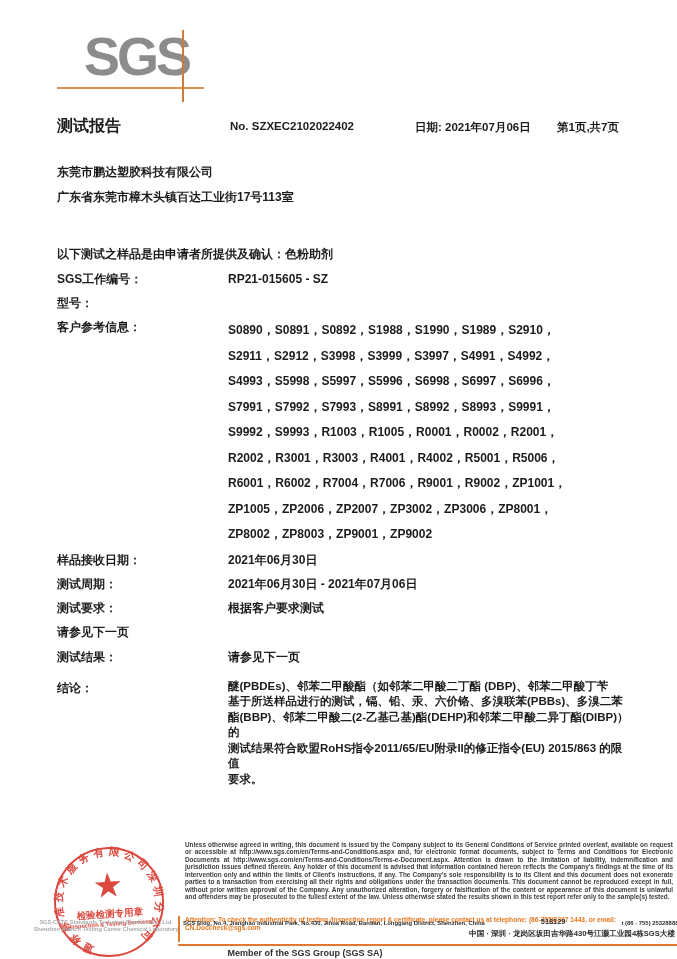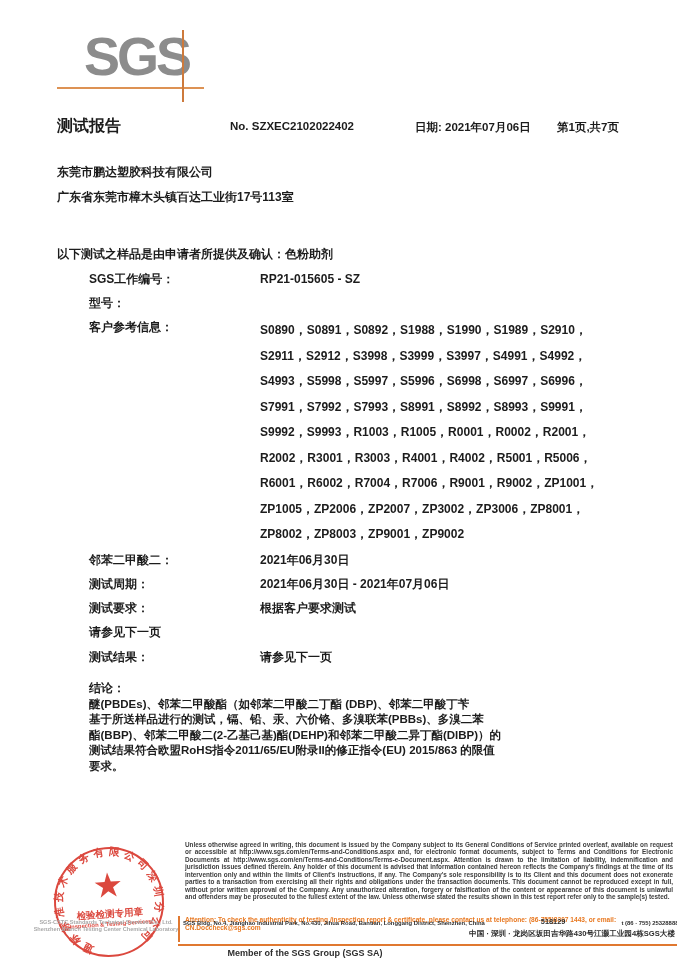--- a/index.html
+++ b/index.html
@@ -26,29 +26,29 @@
   .hdr-page{left:557px;font-size:11.5px;}
 
   
   .company{left:57px;top:160px;font-size:12px;font-weight:bold;line-height:25px;}
 
   
   .intro{left:57px;top:246px;font-size:12px;font-weight:bold;}
 
   
   .fields{left:57px;top:270px;width:575px;font-size:12px;font-weight:bold;}
-  .field-row{display:flex;margin-bottom:6px;margin-left:32px;}
+  .field-row{display:flex;margin-bottom:6px;}
   .field-label{width:171px;flex:none;line-height:18px;}
   .field-lines{flex:1;}
   .field-line{line-height:18px;}
   .f-client_ref .field-line{line-height:25.5px;}
   .f-client_ref{margin-bottom:3px;}
   .f-test_method{margin-bottom:7px;}
   .f-test_result{margin-bottom:7px;justify-content:space-between;}
-  .f-conclusion{margin-top:13px;flex-direction:column;}
+  .f-conclusion{margin-top:13px;}
   .f-conclusion .field-line{line-height:15.5px;font-size:11.5px;}
   .f-conclusion .field-lines{max-width:450px;}
 
   
   .legal{
     left:185px;top:841px;width:488px;font-size:6.4px;line-height:7.45px;
     font-weight:bold;color:#3d3d3d;text-align:justify;
   }
   .attention{
     left:185px;top:916px;width:488px;font-size:6.6px;line-height:7.5px;
@@ -111,21 +111,21 @@
         <div class="field-line">S7991，S7992，S7993，S8991，S8992，S8993，S9991，</div>
         <div class="field-line">S9992，S9993，R1003，R1005，R0001，R0002，R2001，</div>
         <div class="field-line">R2002，R3001，R3003，R4001，R4002，R5001，R5006，</div>
         <div class="field-line">R6001，R6002，R7004，R7006，R9001，R9002，ZP1001，</div>
         <div class="field-line">ZP1005，ZP2006，ZP2007，ZP3002，ZP3006，ZP8001，</div>
         <div class="field-line">ZP8002，ZP8003，ZP9001，ZP9002</div>
       </div>
   </div>
 
   <div class="field-row f-sample_date">
-    <div class="field-label">邻苯二甲酸二：</div>
+    <div class="field-label">样品接收日期：</div>
     <div class="field-lines">
         <div class="field-line">2021年06月30日</div>
       </div>
   </div>
 
   <div class="field-row f-test_period">
     <div class="field-label">测试周期：</div>
     <div class="field-lines">
         <div class="field-line">2021年06月30日 - 2021年07月06日</div>
       </div>

